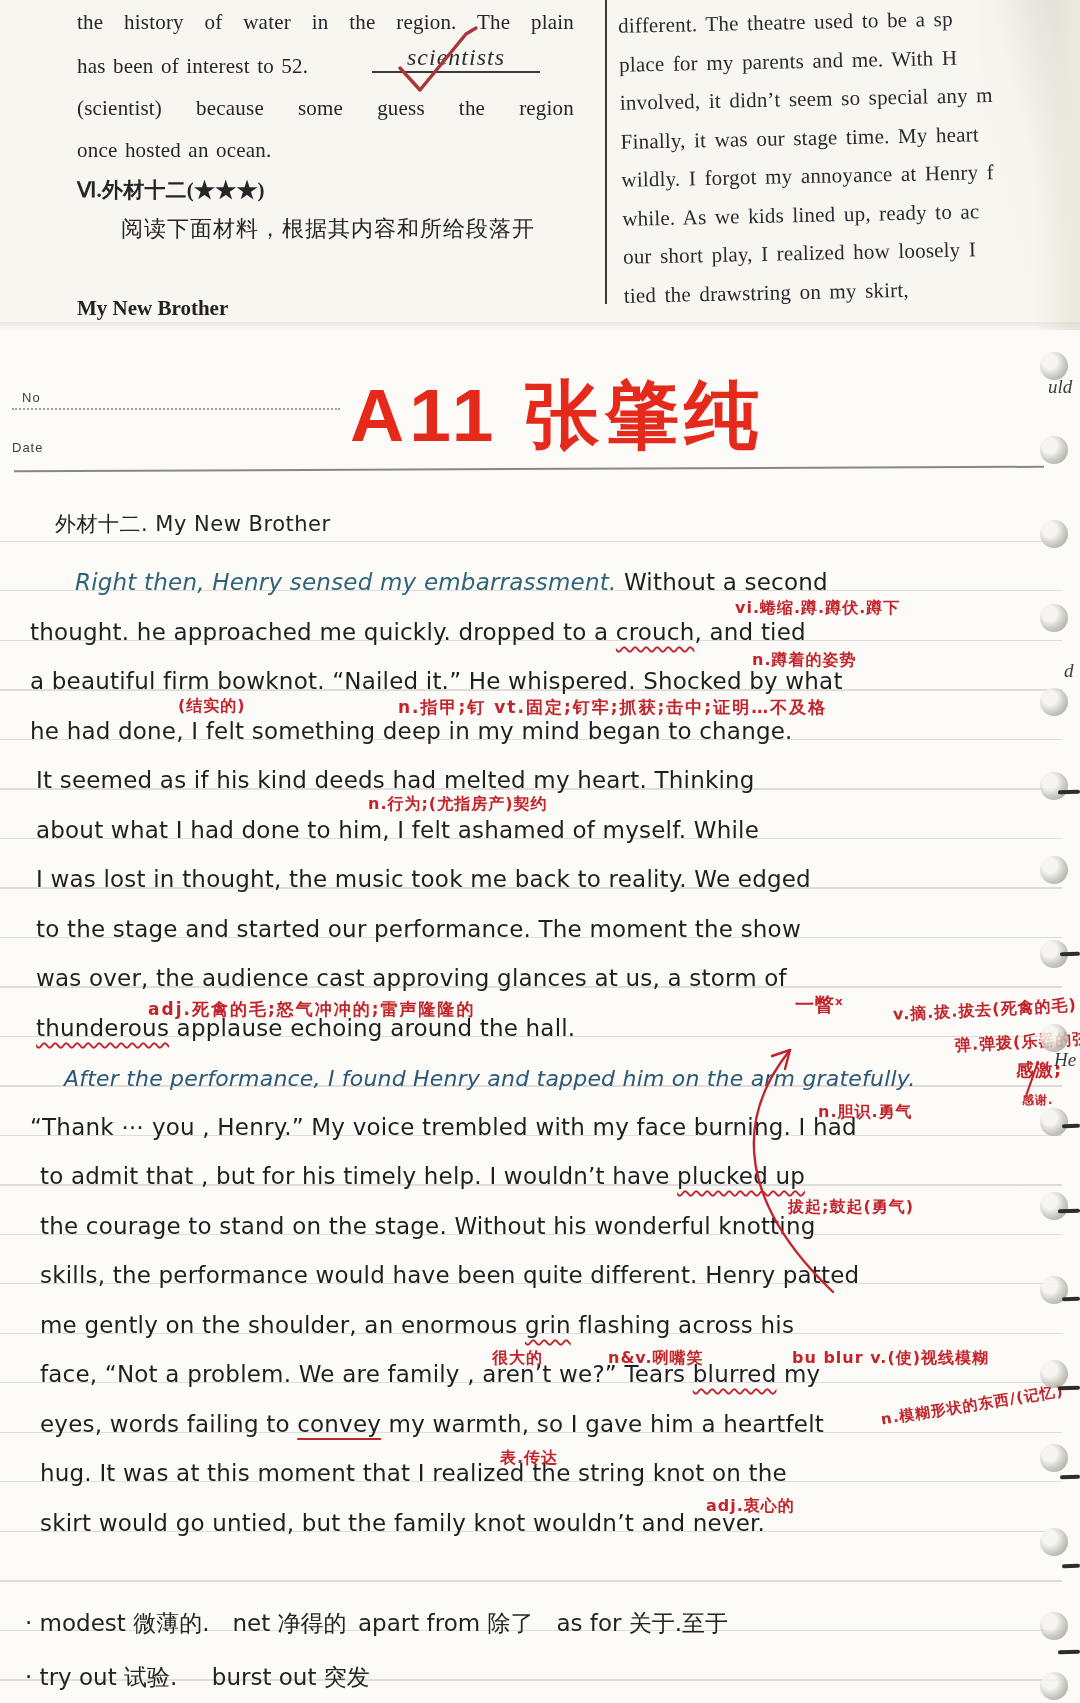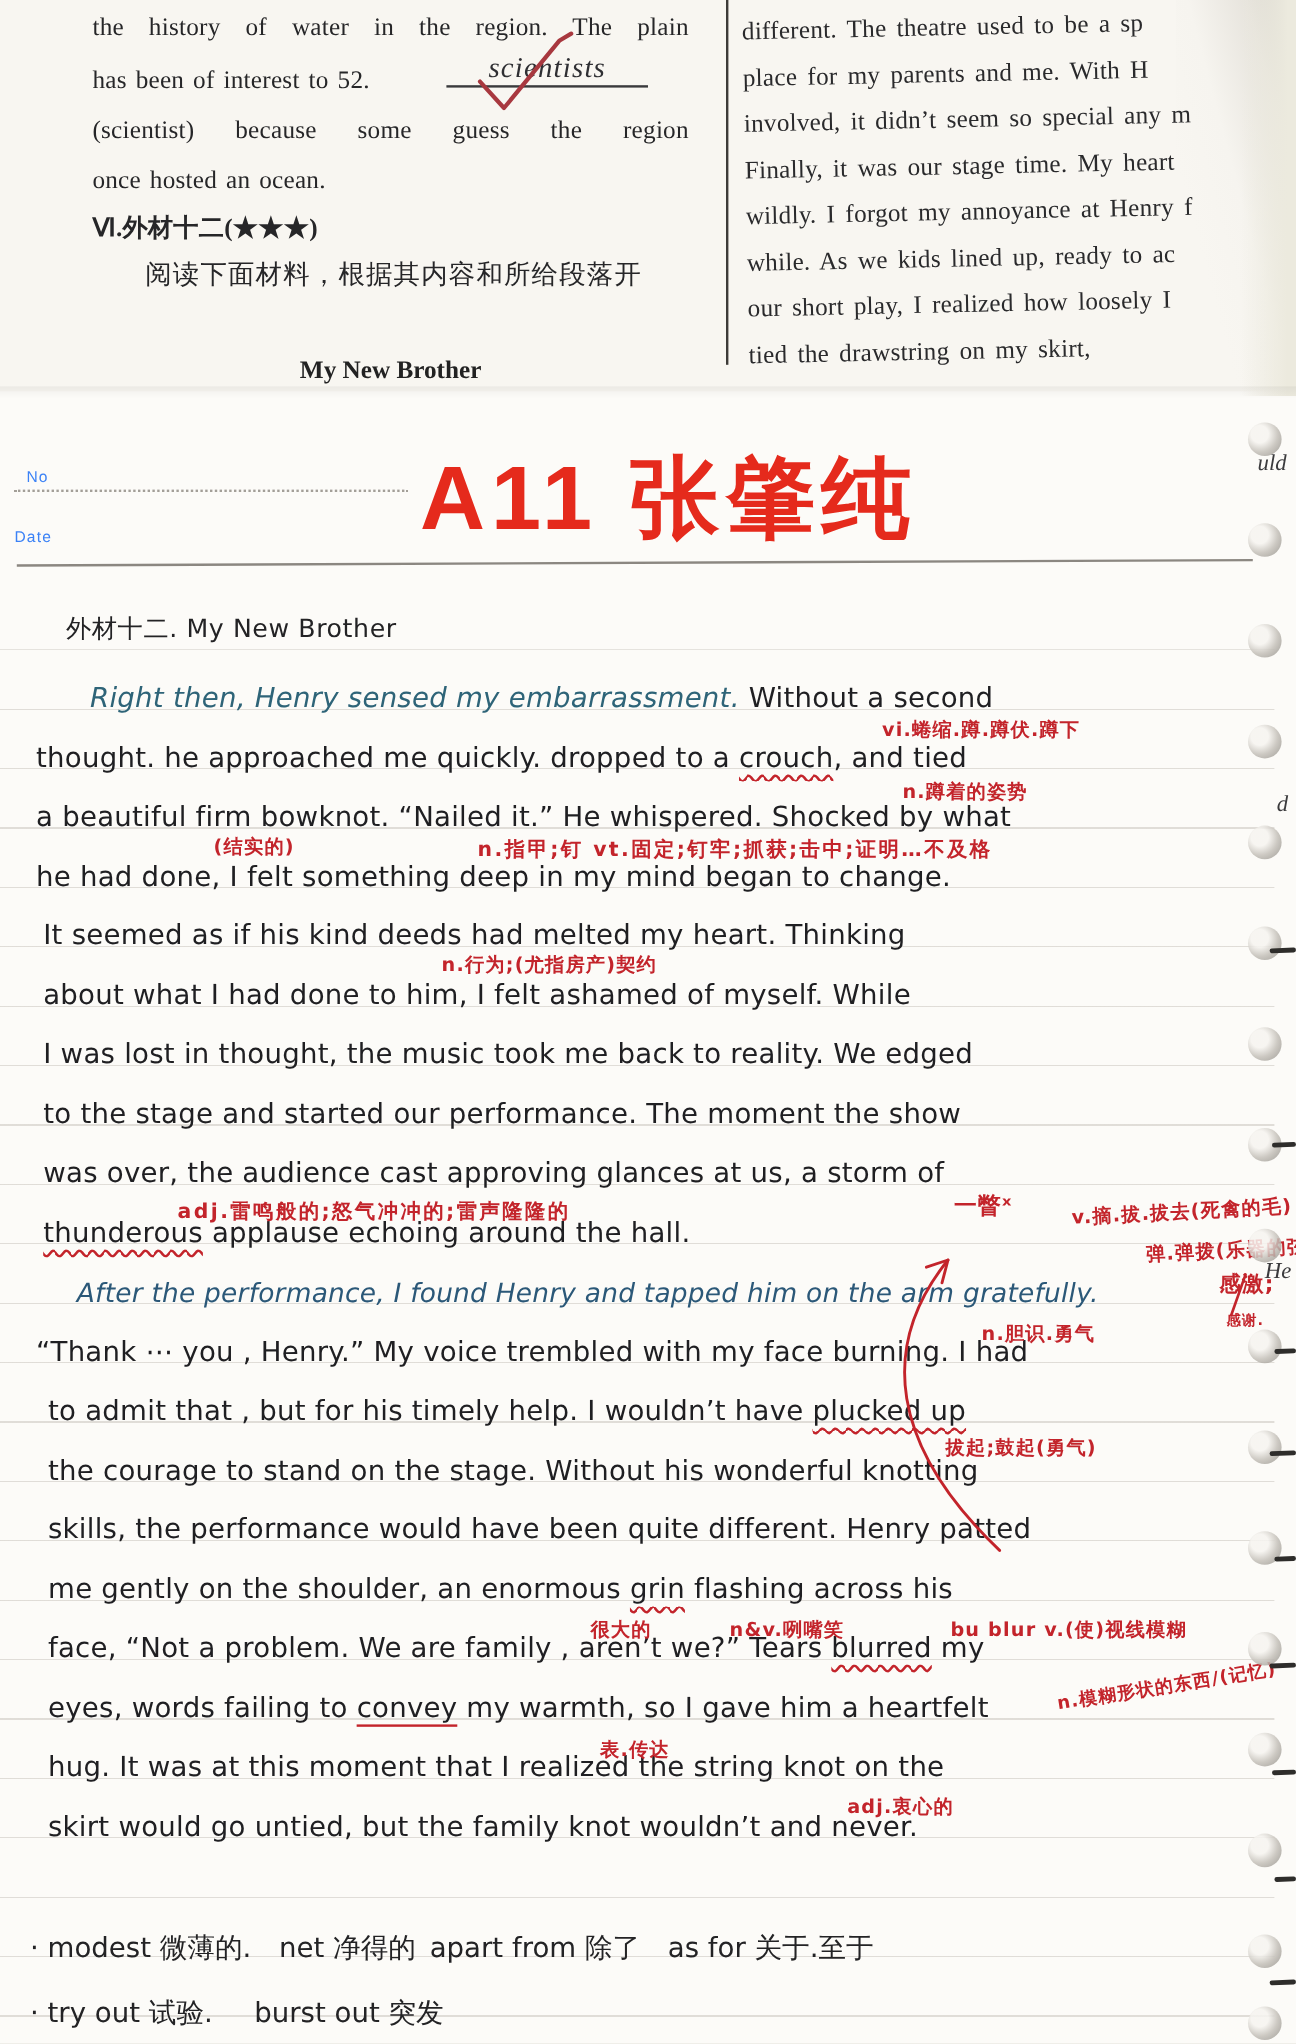--- a/index.html
+++ b/index.html
@@ -11,32 +11,32 @@
   .curl{position:absolute;right:0;top:0;width:100px;height:330px;
         background:linear-gradient(255deg,#cbc8c1 0%,#e7e4dd 22%,#f6f4ef 48%,rgba(246,244,239,0) 72%);
         border-bottom-left-radius:55%;}
   .divider{position:absolute;left:605px;top:0;width:2px;height:304px;background:#3d3b38;}
   
   .pl{position:absolute;left:77px;width:497px;font-family:"Liberation Serif",serif;font-size:21px;
       color:#262628;text-align:justify;text-align-last:justify;word-spacing:2px;letter-spacing:.2px;white-space:normal;}
   .pl.short{text-align-last:left;}
   .pl.cn{font-size:22px;letter-spacing:1px;}
   .pl.indent{text-indent:2em;}
-  .ptitle{position:absolute;left:77px;top:296px;width:497px;text-align:center;font-family:"Liberation Serif",serif;
+  .ptitle{position:absolute;left:77px;top:296px;width:497px;font-family:"Liberation Serif",serif;
           font-size:21px;font-weight:bold;color:#222;}
   .ansline{position:absolute;left:372px;top:44px;width:168px;text-align:center;
            border-bottom:2px solid #3a3a3c;font-family:"Liberation Serif",serif;
            font-style:italic;font-size:24px;color:#2f2f33;letter-spacing:1px;}
   .rcol{position:absolute;left:621px;top:2px;width:460px;height:308px;overflow:hidden;transform:rotate(-1.2deg);}
   .rl{display:block;font-family:"Liberation Serif",serif;font-size:21px;color:#2a2a2c;line-height:38.5px;
       white-space:nowrap;word-spacing:3px;letter-spacing:.2px;}
   .rfade{position:absolute;right:0;top:0;width:46px;height:330px;
          background:linear-gradient(to right, rgba(248,246,241,0), #eceade 85%);}
   
-  .small-label{position:absolute;font-size:13px;color:#3b82f6;letter-spacing:1px;}
+  .small-label{position:absolute;font-size:13px;color:#404040;letter-spacing:1px;}
   .dotline{position:absolute;left:12px;top:408px;width:328px;border-bottom:2px dotted #a39f98;}
   .wm{position:absolute;left:350px;top:366px;font-size:75px;font-weight:bold;color:#e52a1c;
       letter-spacing:5px;white-space:nowrap;font-family:"Liberation Sans",sans-serif;}
   .toprule{position:absolute;left:14px;top:468px;width:1030px;height:2px;background:#8b8781;transform:rotate(-.25deg);}
   .rules{position:absolute;left:0;top:541px;width:1062px;height:1162px;
          background:repeating-linear-gradient(to bottom, rgba(151,143,132,.28) 0 1px, rgba(0,0,0,0) 1px 49.5px);}
   .hd{position:absolute;left:55px;top:510px;font-size:21px;color:#232325;font-family:"DejaVu Sans",sans-serif;
       letter-spacing:.5px;white-space:nowrap;}
   
   .eline{position:absolute;font-family:"DejaVu Sans",sans-serif;font-size:23px;color:#1f1f22;
@@ -113,21 +113,21 @@
   <div class="eline" style="left:40px;top:1359px"><span>face, “Not a problem. We are family , aren’t we?” Tears </span><span class="w">blurred</span><span> my</span></div>
   <div class="eline" style="left:40px;top:1409px"><span>eyes, words failing to </span><span class="u">convey</span><span> my warmth, so I gave him a heartfelt</span></div>
   <div class="eline" style="left:40px;top:1458px">hug. It was at this moment that I realized the string knot on the</div>
   <div class="eline" style="left:40px;top:1508px">skirt would go untied, but the family knot wouldn’t and never.</div>
 
   <div class="ann" style="left:735px;top:598px">vi.蜷缩.蹲.蹲伏.蹲下</div>
   <div class="ann" style="left:752px;top:650px">n.蹲着的姿势</div>
   <div class="ann" style="left:178px;top:696px">(结实的)</div>
   <div class="ann" style="left:398px;top:696px;font-size:17px;letter-spacing:2px">n.指甲;钉 vt.固定;钉牢;抓获;击中;证明…不及格</div>
   <div class="ann" style="left:368px;top:794px">n.行为;(尤指房产)契约</div>
-  <div class="ann" style="left:148px;top:998px;font-size:17px;letter-spacing:2px">adj.雷鸣般的;怒气冲冲的;雷声隆隆的</div>
+  <div class="ann" style="left:148px;top:998px;font-size:17px;letter-spacing:2px">adj.死禽的毛;怒气冲冲的;雷声隆隆的</div>
   <div class="ann" style="left:795px;top:992px;font-size:19px">一瞥ˣ</div>
   <div class="ann" style="left:893px;top:1000px;transform:rotate(-3deg)">v.摘.拔.拔去(死禽的毛)</div>
   <div class="ann" style="left:955px;top:1032px;transform:rotate(-3deg)">弹.弹拨(乐器的弦)</div>
   <div class="ann" style="left:1016px;top:1058px;font-size:18px">感激;</div>
   <div class="ann" style="left:1022px;top:1092px;font-size:12px">感谢.</div>
   <div class="ann" style="left:818px;top:1102px">n.胆识.勇气</div>
   <div class="ann" style="left:788px;top:1197px">拔起;鼓起(勇气)</div>
   <div class="ann" style="left:492px;top:1348px">很大的</div>
   <div class="ann" style="left:608px;top:1348px">n&amp;v.咧嘴笑</div>
   <div class="ann" style="left:792px;top:1348px">bu blur v.(使)视线模糊</div>

